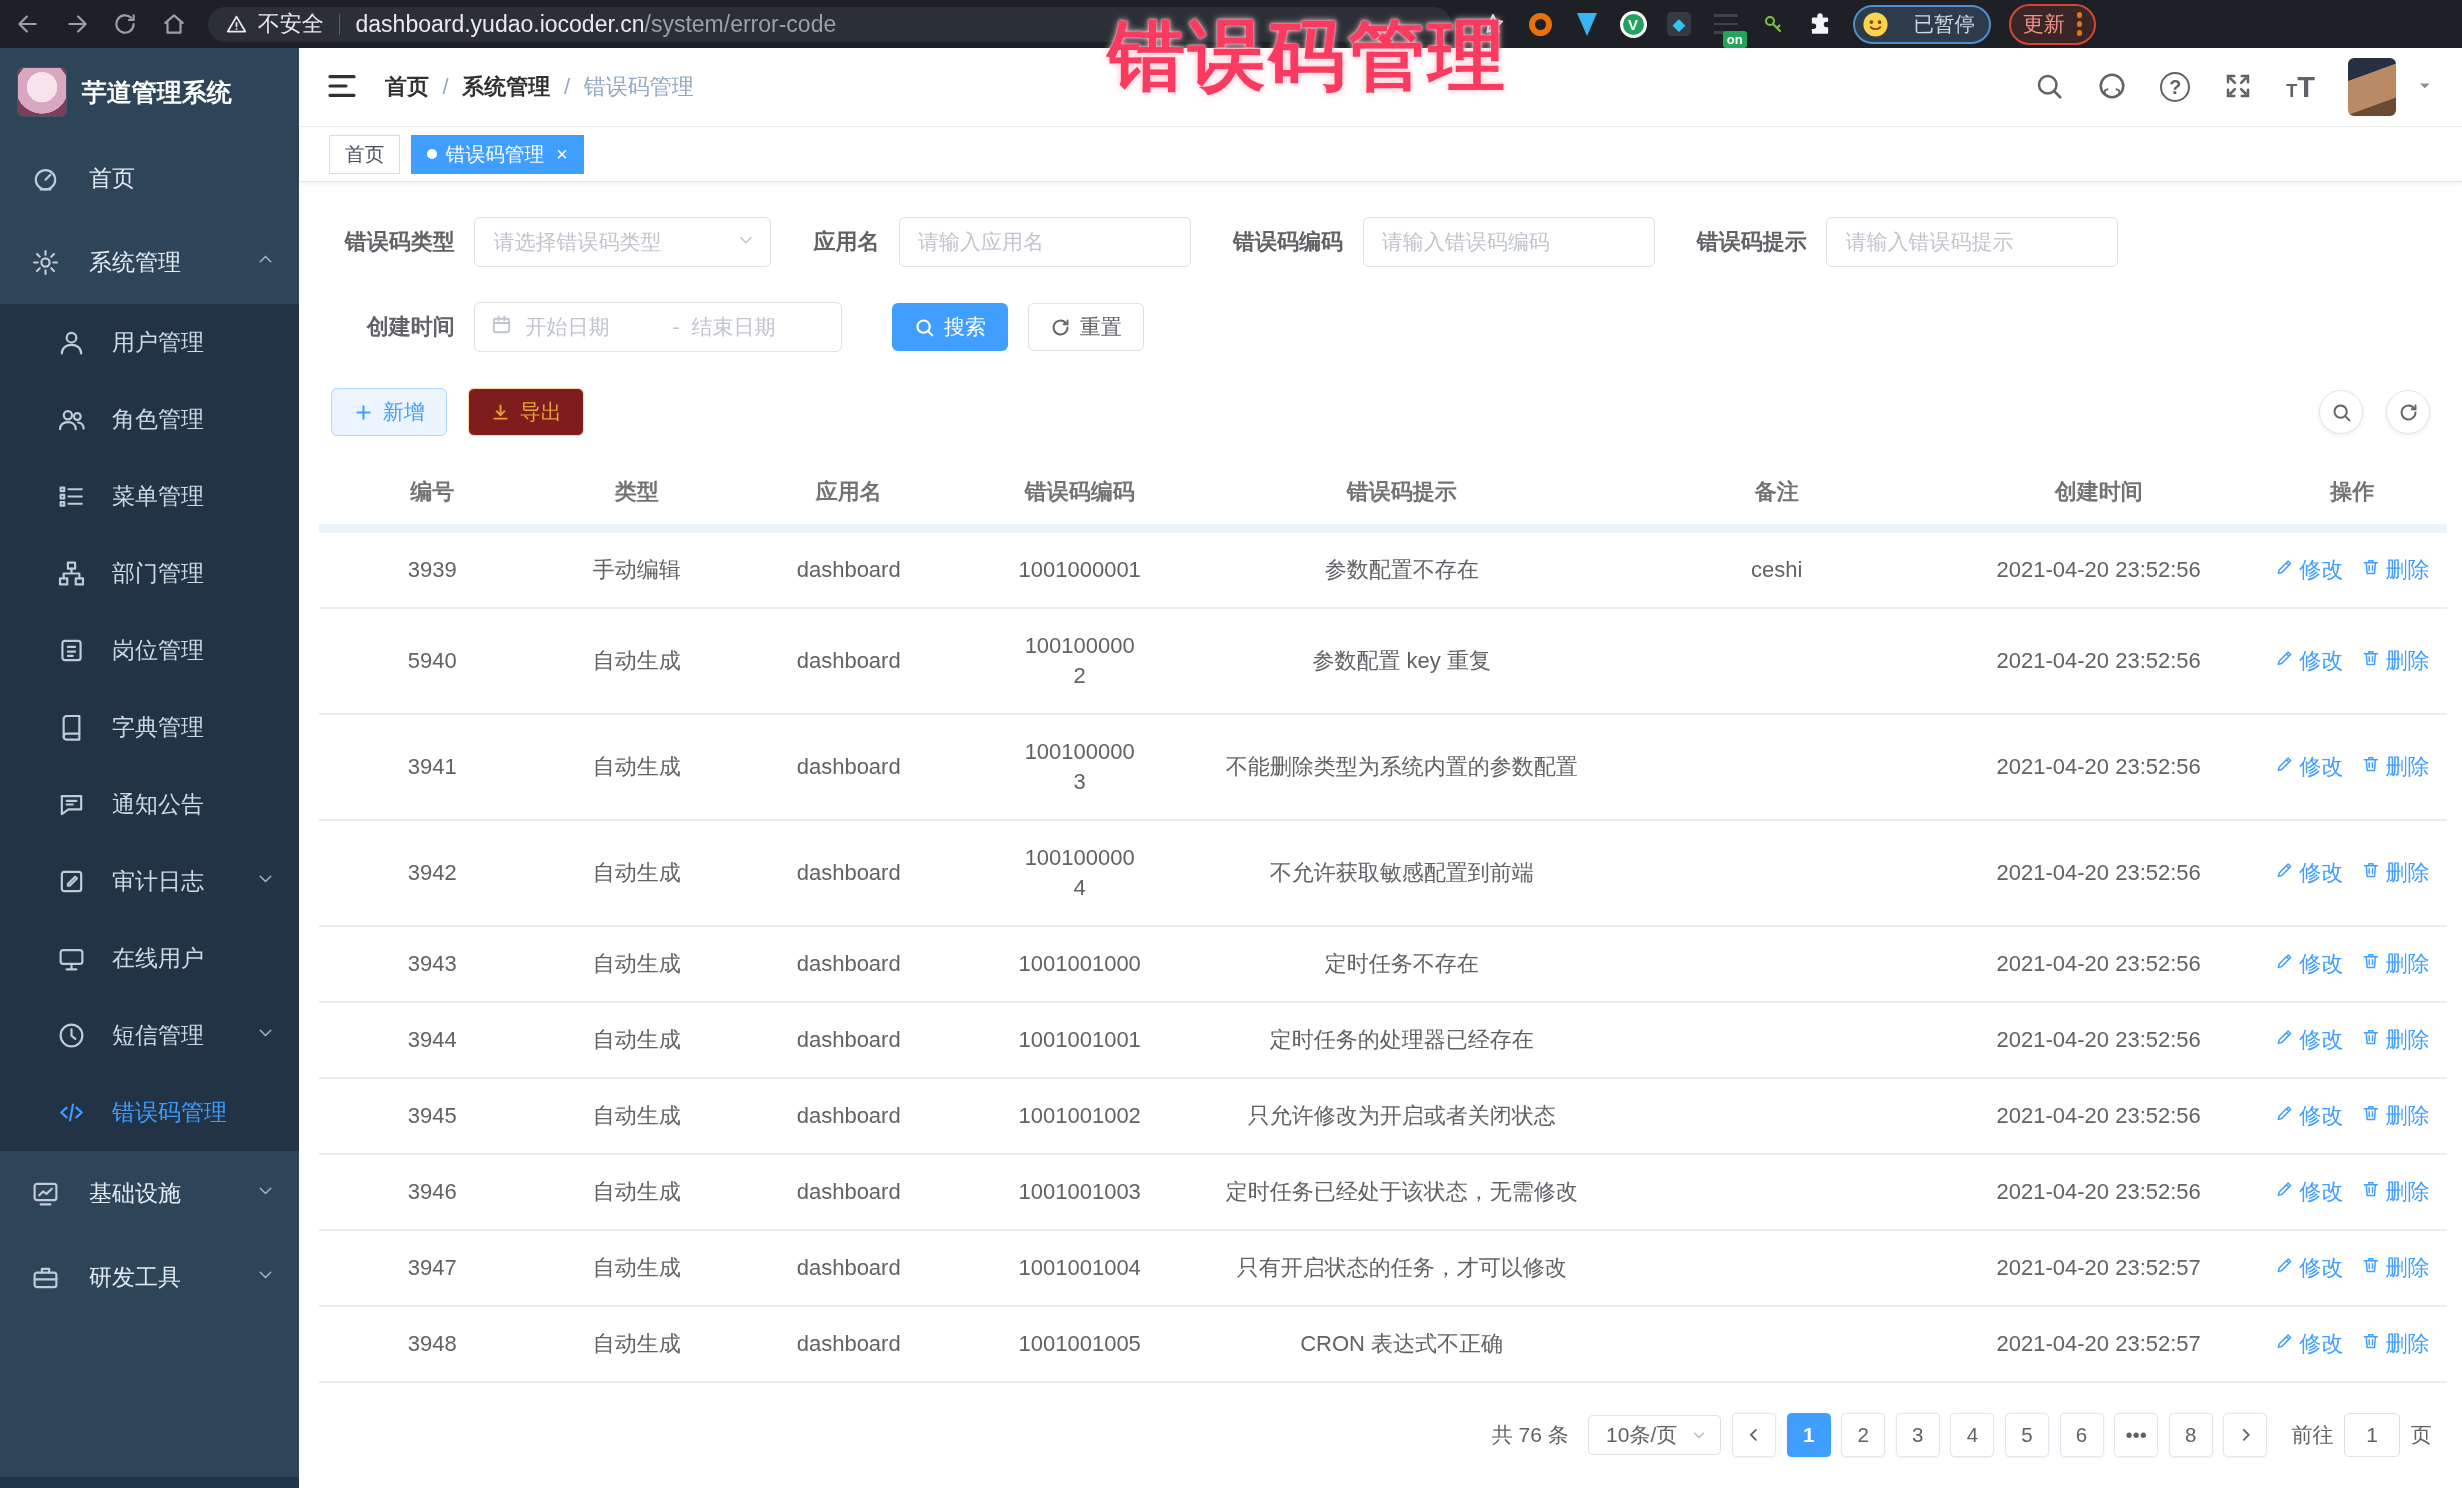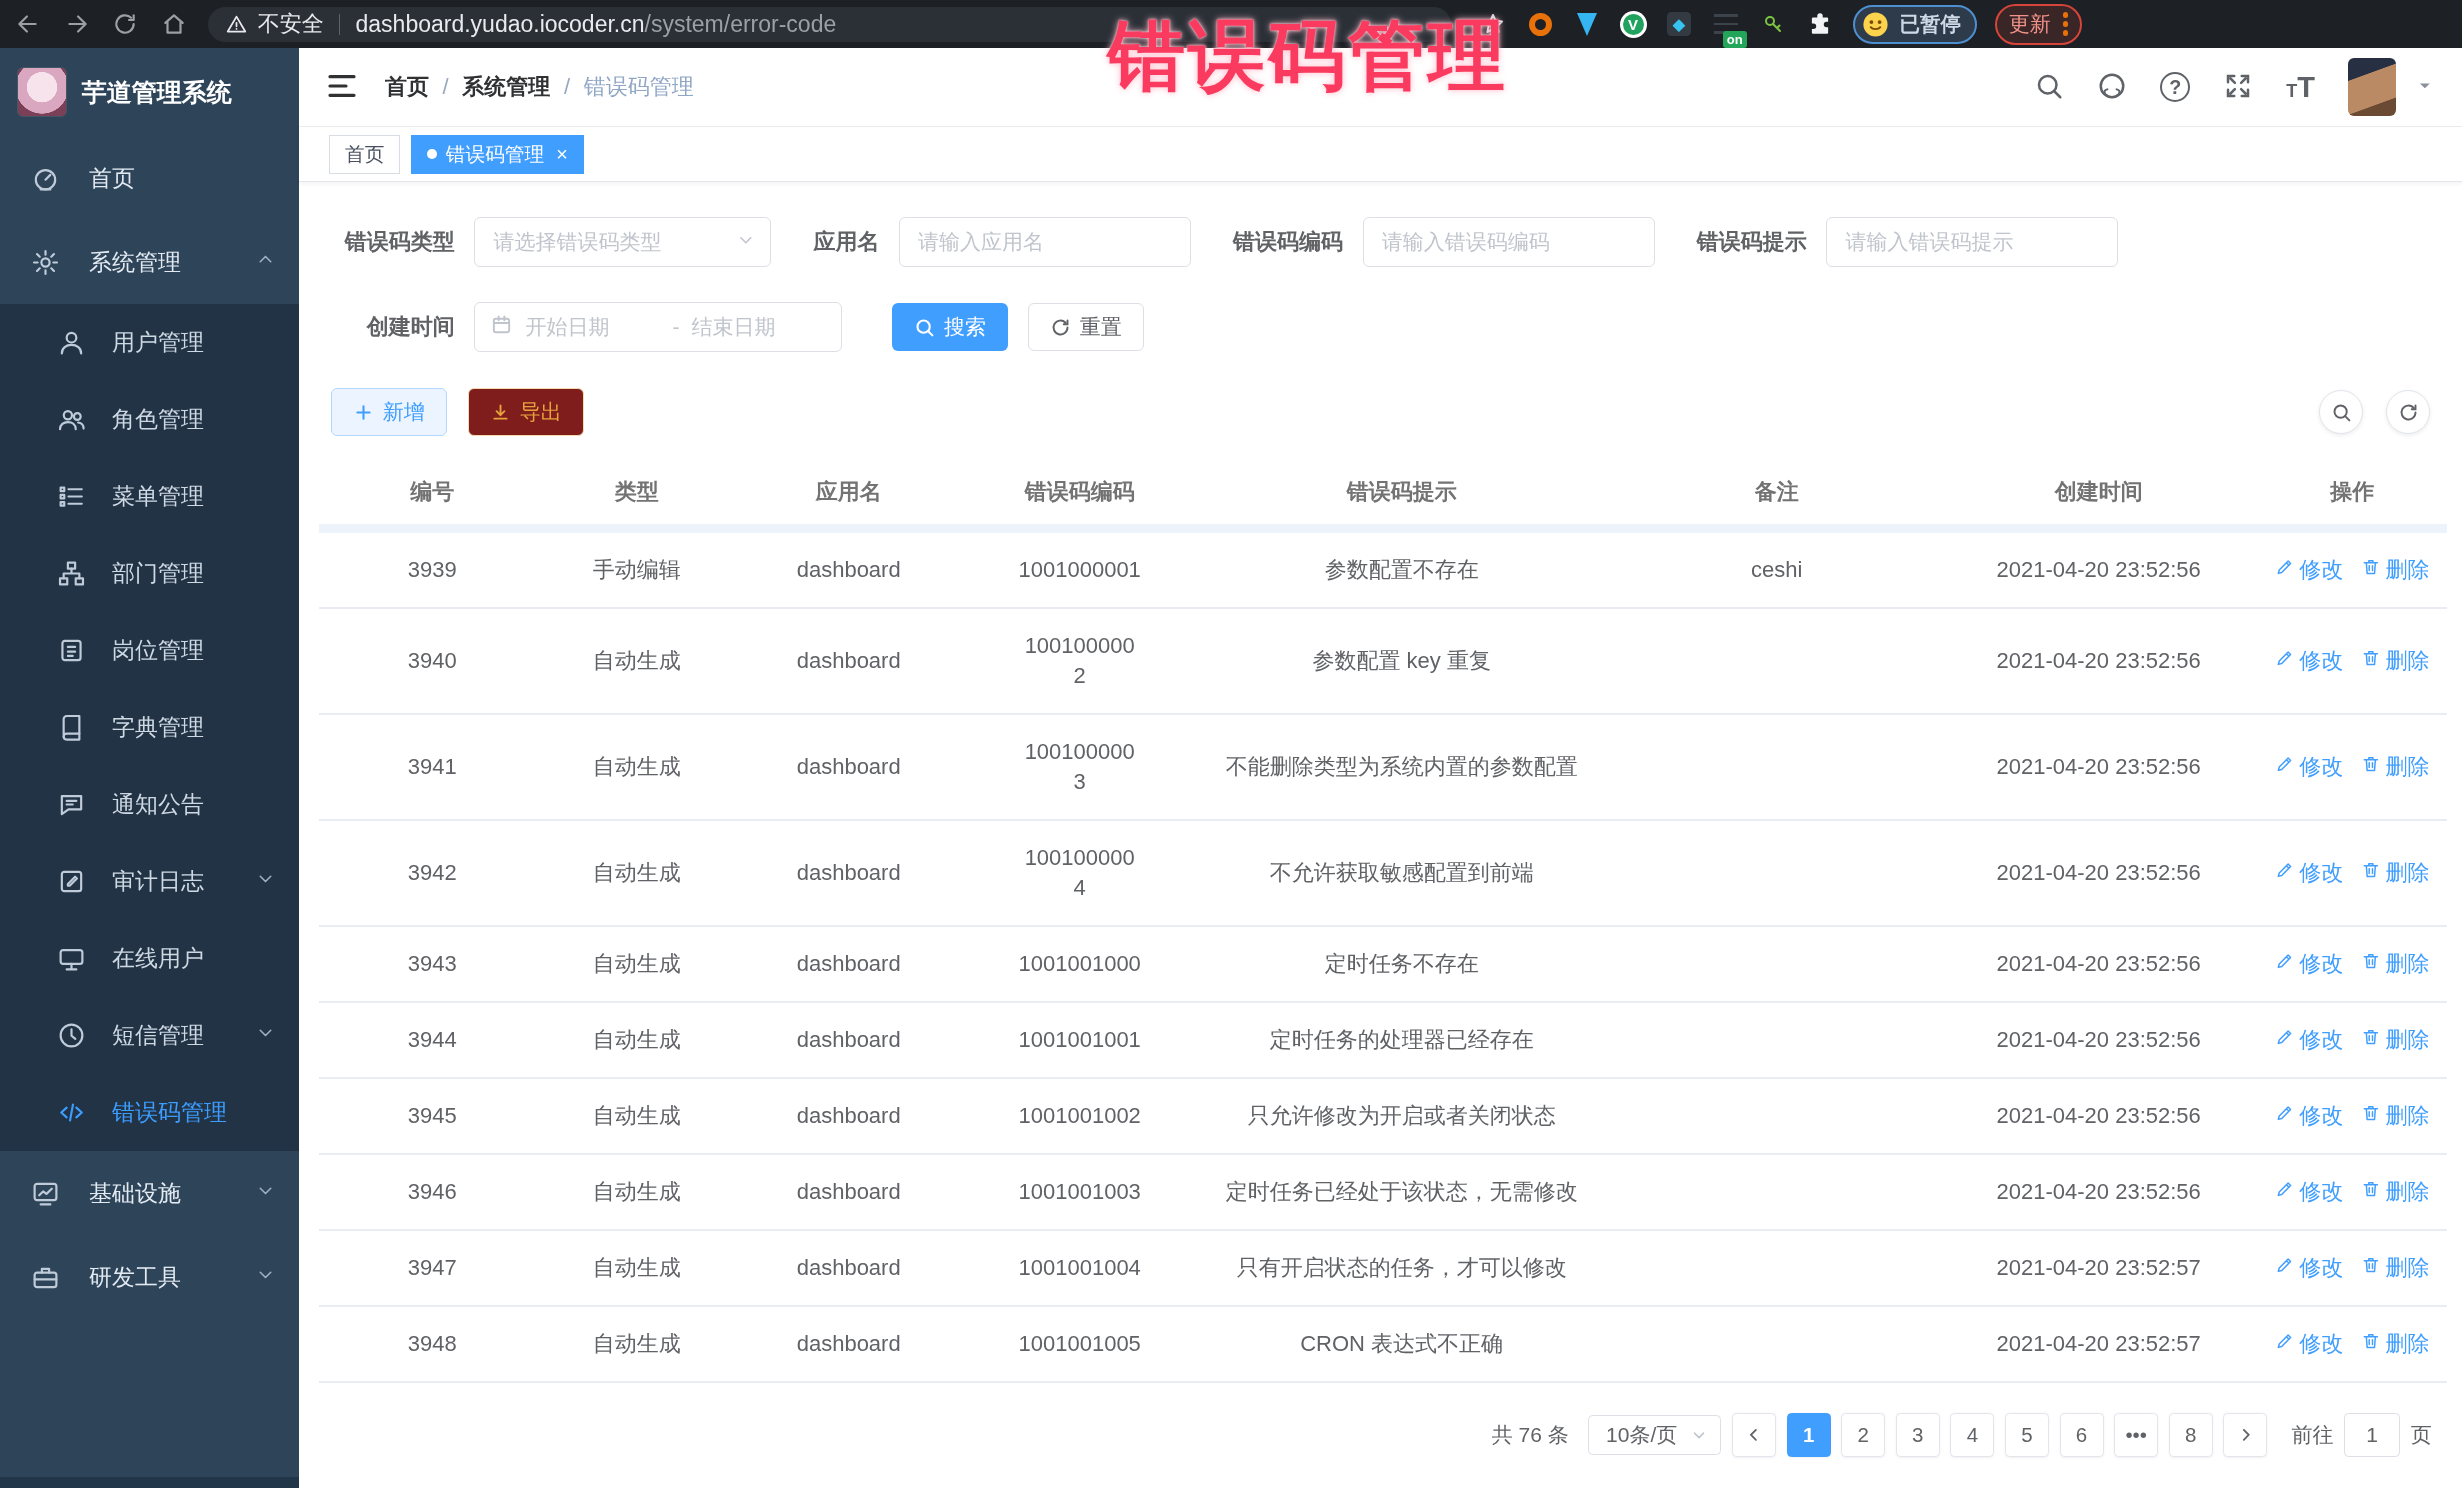--- a/index.html
+++ b/index.html
@@ -24,22 +24,22 @@
   .bext { width:29px; height:29px; display:flex; align-items:center; justify-content:center; position:relative; }
   .ext-ring { width:23px; height:23px; border:6px solid #e8710a; border-radius:50%; }
   .ext-gem { width:0; height:0; border-left:10.6px solid transparent; border-right:10.6px solid transparent; border-top:23px solid #35b5f2; }
   .ext-v { width:27px; height:27px; background:#fff; border-radius:50%; display:flex; align-items:center; justify-content:center; }
   .ext-v .in { width:21px; height:21px; background:#21a35f; border-radius:50%; color:#fff; font-size:15px; font-weight:bold; display:flex; align-items:center; justify-content:center; }
   .ext-sq { width:24px; height:24px; background:#343a41; border-radius:4.5px; display:flex; align-items:center; justify-content:center; color:#35c3f2; font-size:16.7px; }
   .ext-stack { width:24px; height:19.7px; border-top:3.8px solid #3c434b; border-bottom:3.8px solid #3c434b; background:linear-gradient(#1d2126 0 40%, #3c434b 40% 60%, #1d2126 60%); position:relative; }
   .on-badge { position:absolute; right:-6px; bottom:-9px; background:#23a55a; color:#fff; font-size:13px; padding:0.8px 3.8px; border-radius:3px; font-weight:bold; }
   .ext-key { color:#7cc540; } .ext-key svg { width:24px; height:24px; }
   .ext-puzzle { color:#f1f3f4; } .ext-puzzle svg { width:26px; height:26px; }
-  .paused-pill { display:flex; align-items:center; gap:10px; background:#2e3b4b;
-    border:2.3px solid #4e8fd0; border-radius:757px; padding:3px 13.6px 3px 6px;font-weight:bold; }
+  .paused-pill { display:flex; align-items:center; gap:24px; background:#2e3b4b;
+    border:2.3px solid #4e8fd0; border-radius:757px; padding:3px 13.6px 3px 6px; }
   .paused-pill .face svg { width:29px; height:29px; display:block; }
   .paused-label { color:#cdd9e6; font-size:20.5px; }
   .update-group { display:flex; align-items:center; gap:12px; background:#3a2626;
     border:2.3px solid #d6443а; border:2.3px solid #d6443a; border-radius:757px; padding:4.5px 12px; }
   .update-label { color:#f2928a; font-size:21px; }
   .kebab { display:flex; flex-direction:column; gap:3.8px; }
   .kebab i { width:5.3px; height:5.3px; border-radius:50%; background:#e8710a; }
   .bstar { color:#dadce0; } .bstar svg { width:24px; height:24px; }
 
   
@@ -578,21 +578,21 @@
                     </svg></span>
                   <span>修改</span>
                 </span><span class="act">
                   <span><svg viewBox="0 0 24 24" fill="none" stroke="currentColor" stroke-width="1.8" stroke-linecap="round" stroke-linejoin="round">
                       <path d="M4 7h16M9.5 7V4.5h5V7M6.5 7l1 13h9l1-13M10 10.5v6M14 10.5v6"></path>
                     </svg></span>
                   <span>删除</span>
                 </span></td>
             </tr>
             <tr>
-              <td>3940</td>
+              <td>5940</td>
               <td>自动生成</td>
               <td>dashboard</td>
               <td>100100000<br>2</td>
               <td>参数配置 key 重复</td>
               <td></td>
               <td>2021-04-20 23:52:56</td>
               <td><span class="act">
                   <span><svg viewBox="0 0 24 24" fill="none" stroke="currentColor" stroke-width="1.8" stroke-linecap="round" stroke-linejoin="round">
                       <path d="M4 20l1.2-4.2L16 5l3 3L8.2 18.8z M14 7l3 3"></path>
                     </svg></span>

